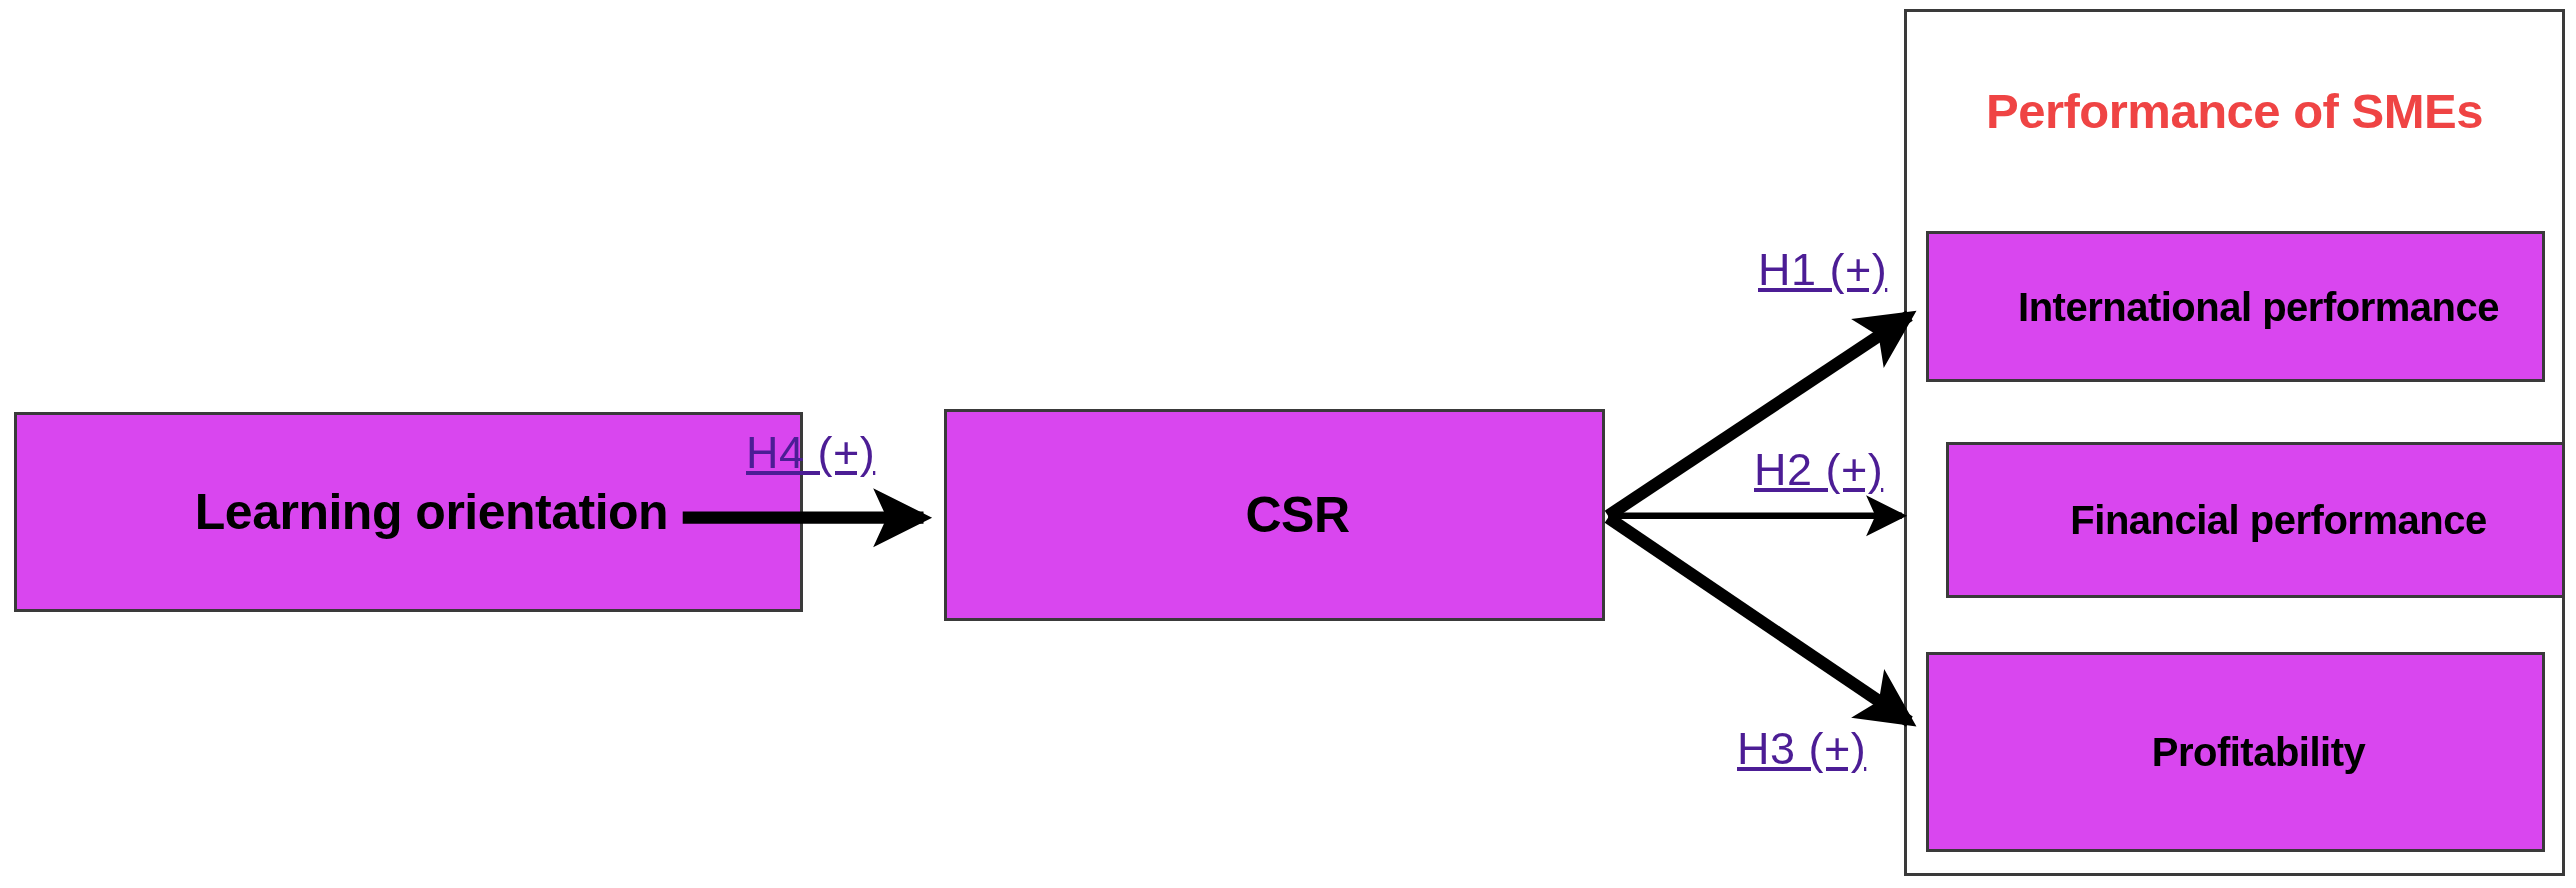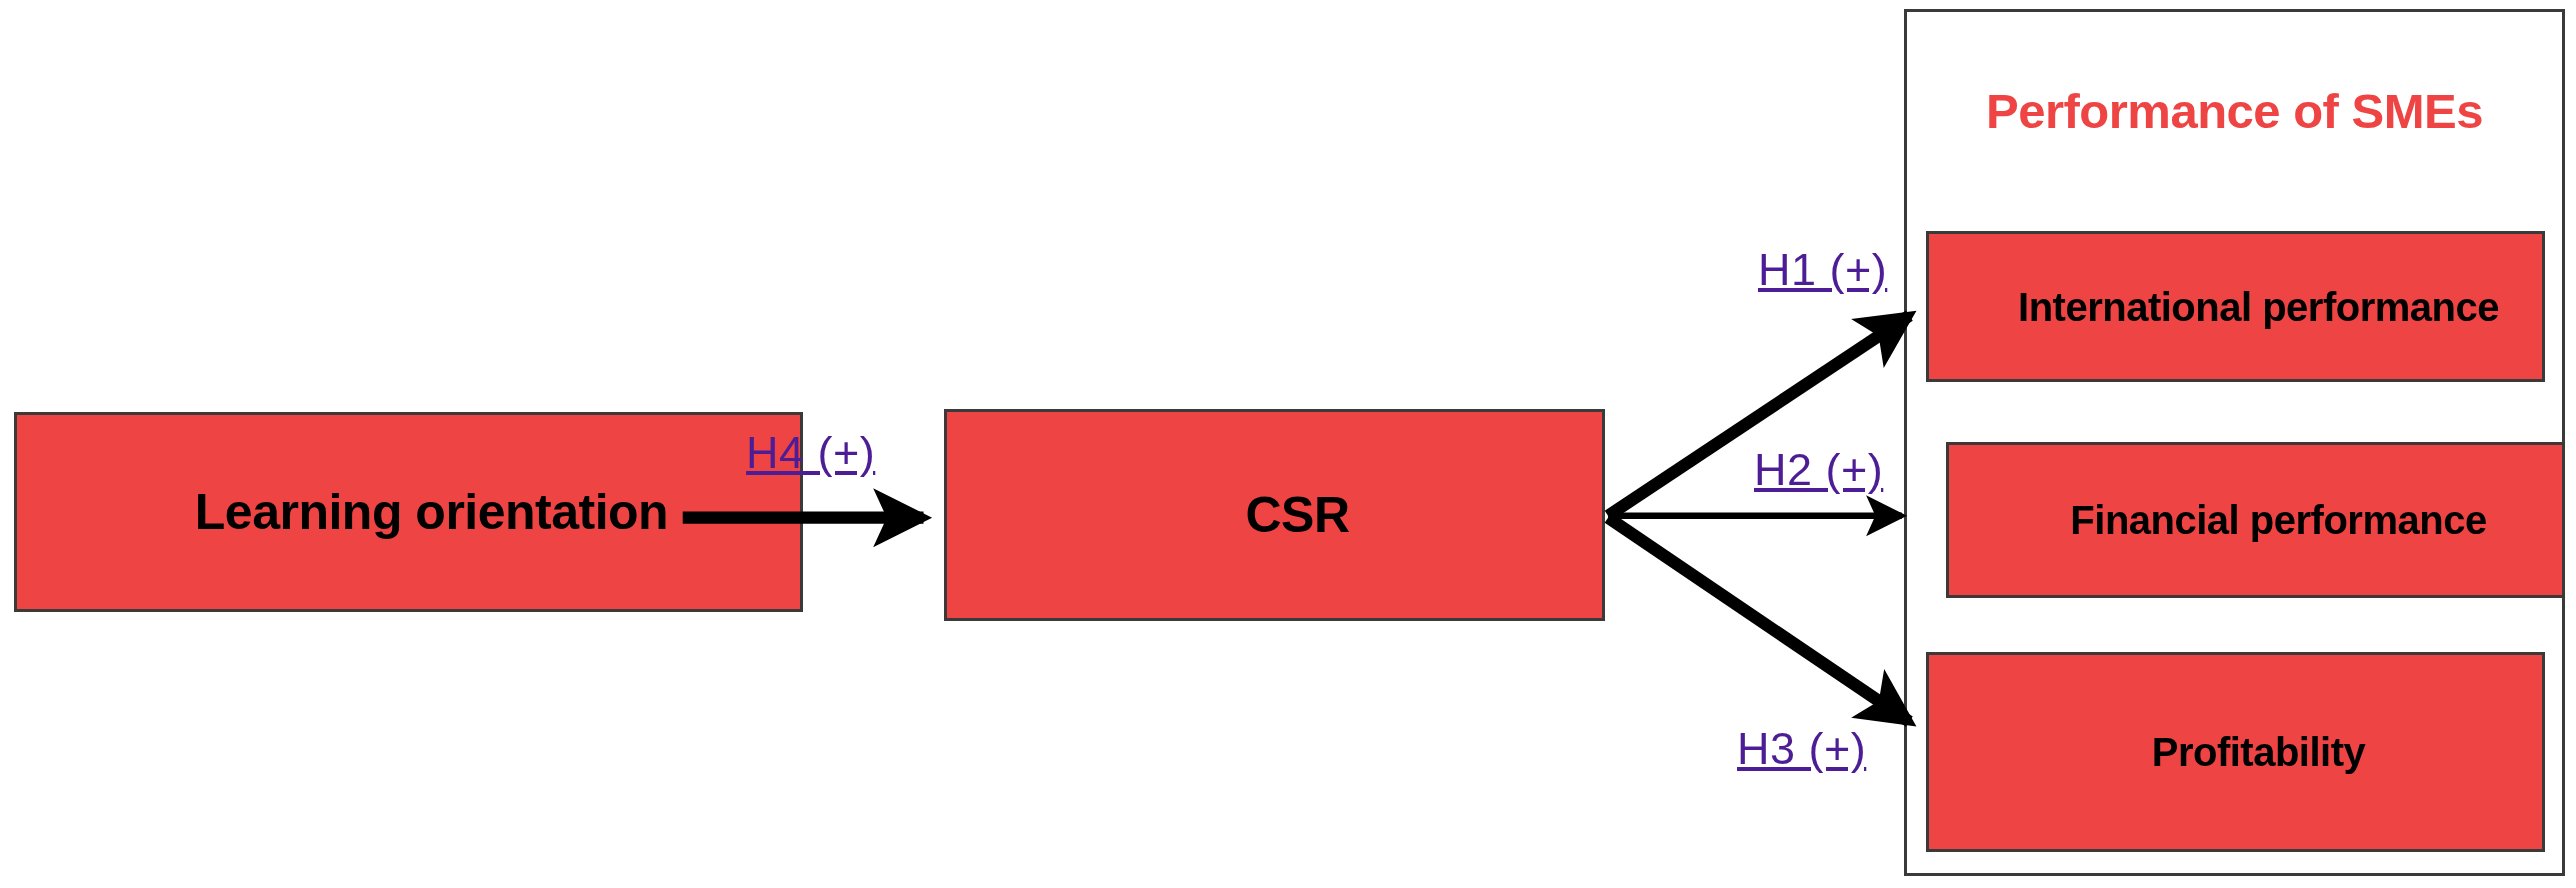--- a/index.html
+++ b/index.html
@@ -15,21 +15,21 @@
     position: relative;
     width: 2576px;
     height: 889px;
     background: #ffffff;
     overflow: hidden;
   }
   .node-box {
     position: absolute;
     box-sizing: border-box;
     border: 3.8px solid #3a3a3a;
-    background: #ef4444;
+    background: #d946ef;
     display: flex;
     align-items: center;
     justify-content: center;
     text-align: center;
     padding-left: 46px;
   }
   .node-label {
     font-weight: bold;
     color: #000000;
     letter-spacing: -0.5px;

